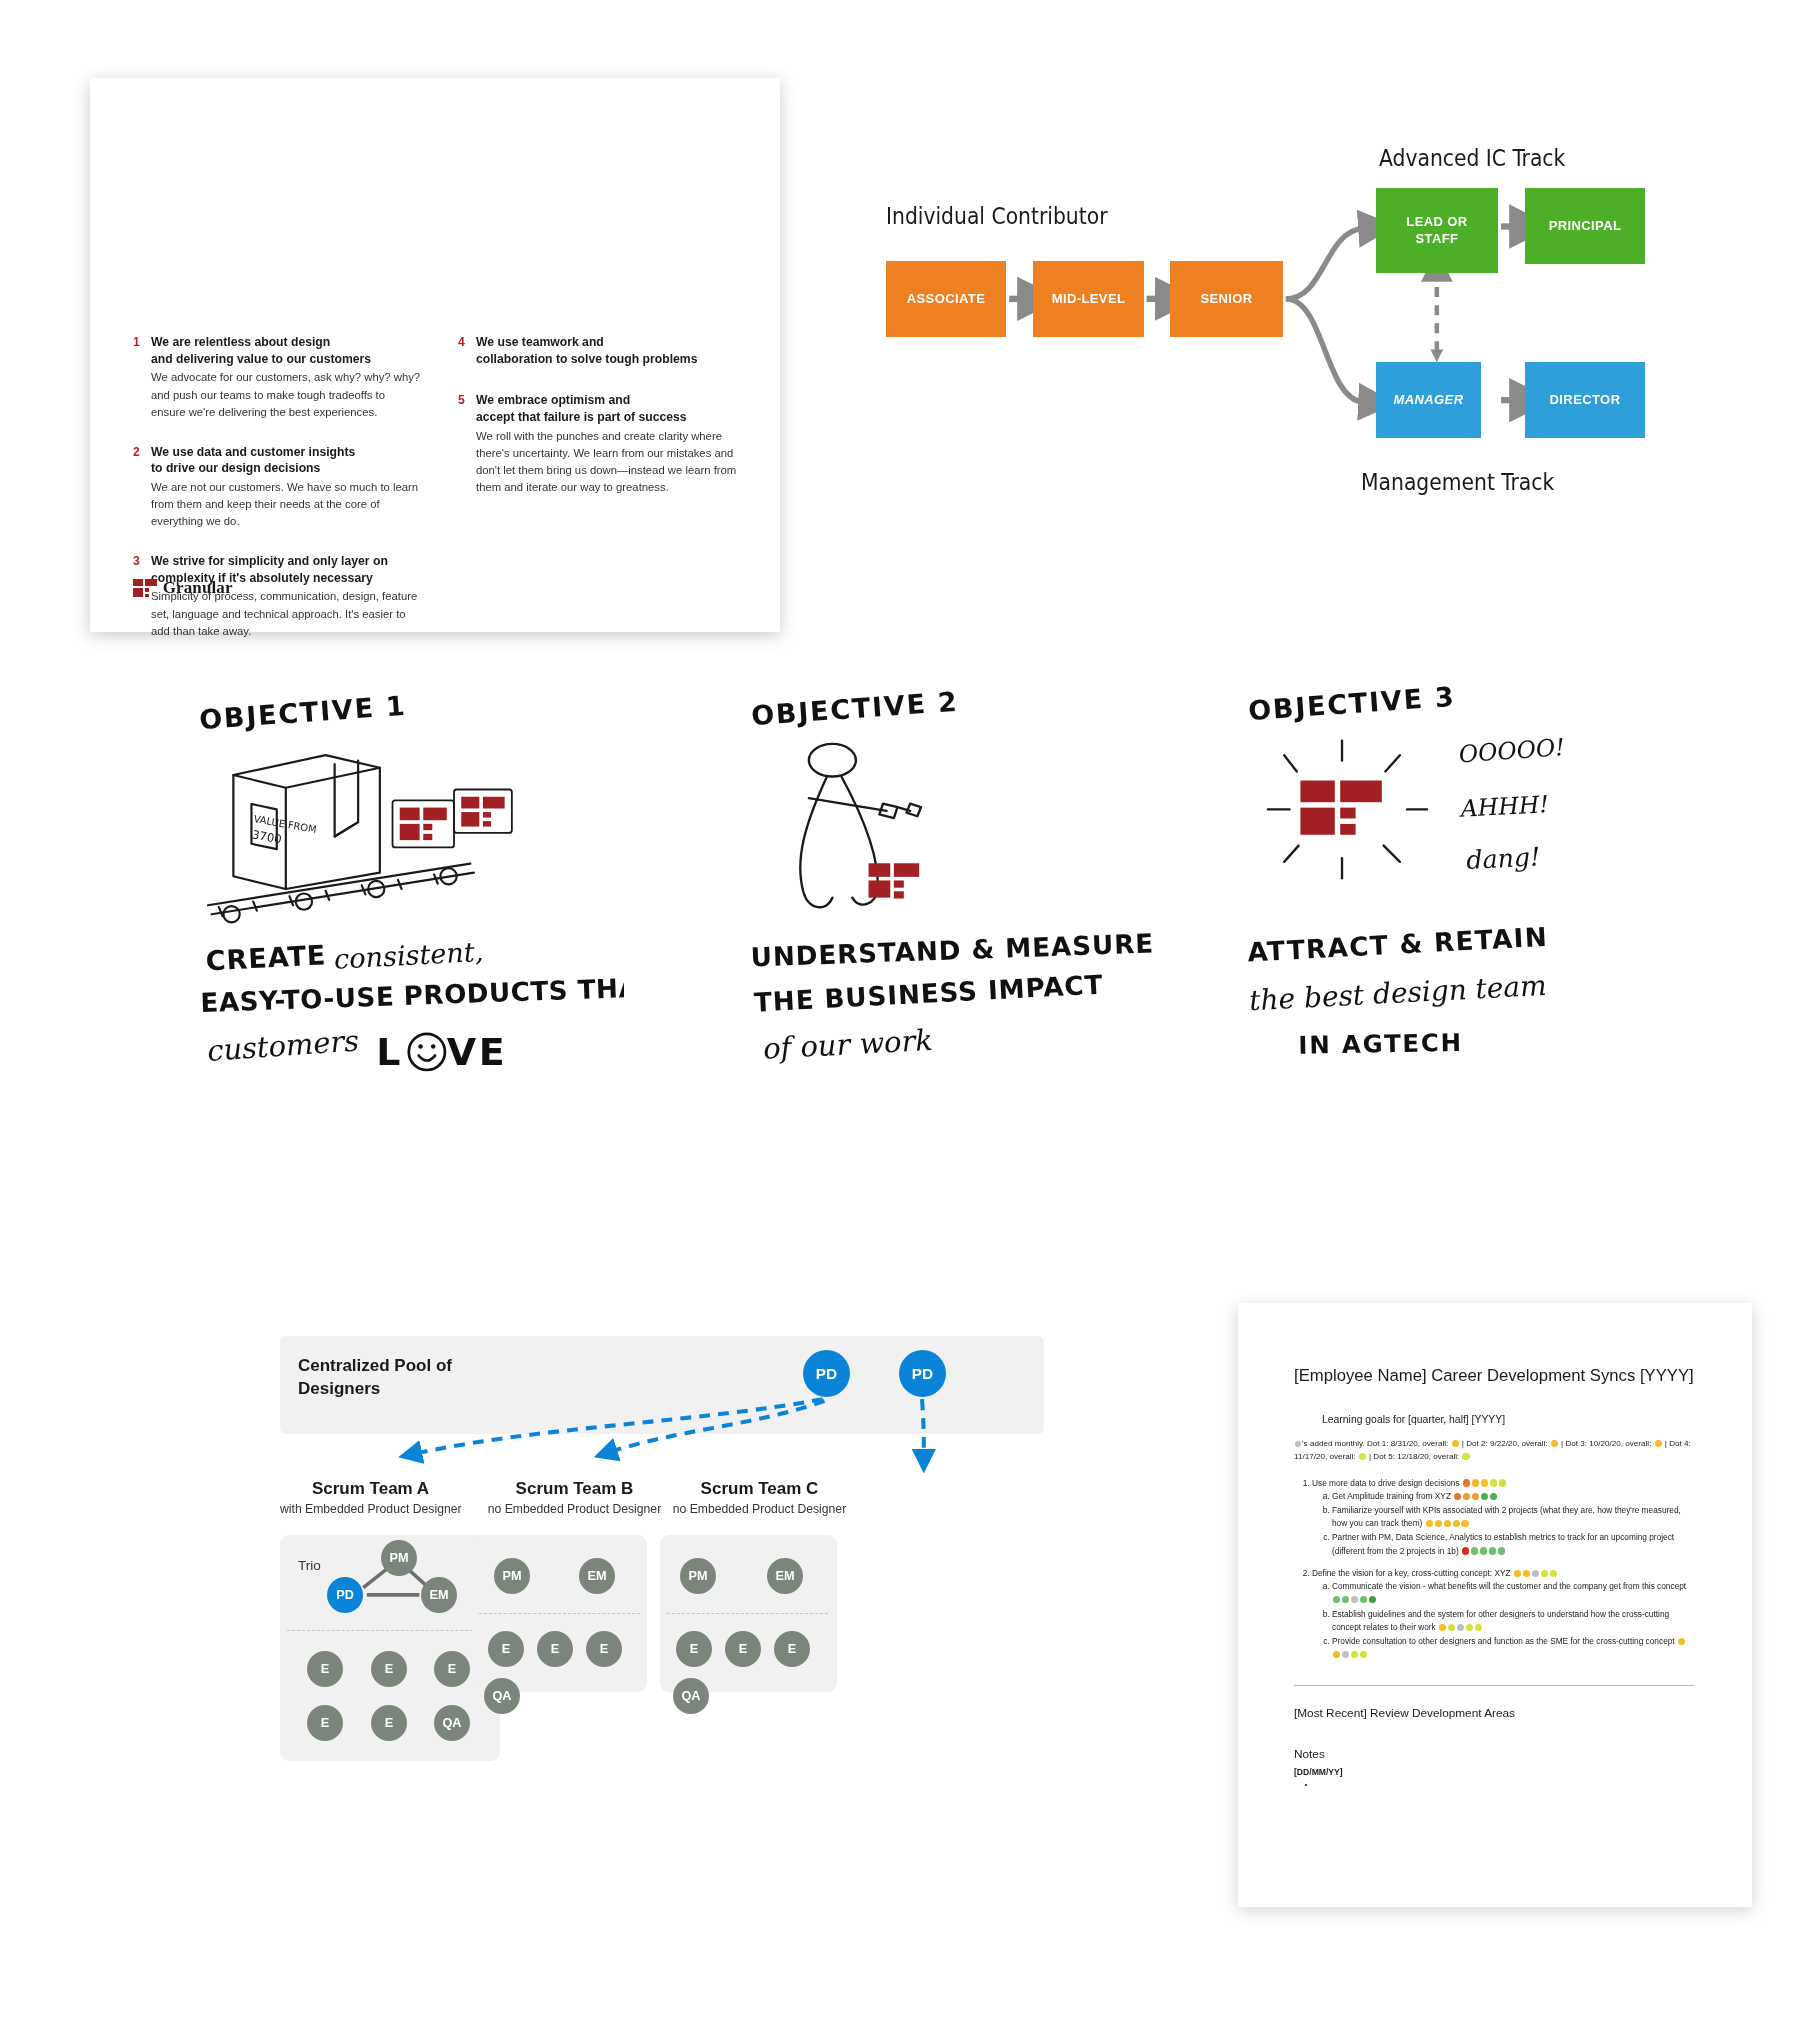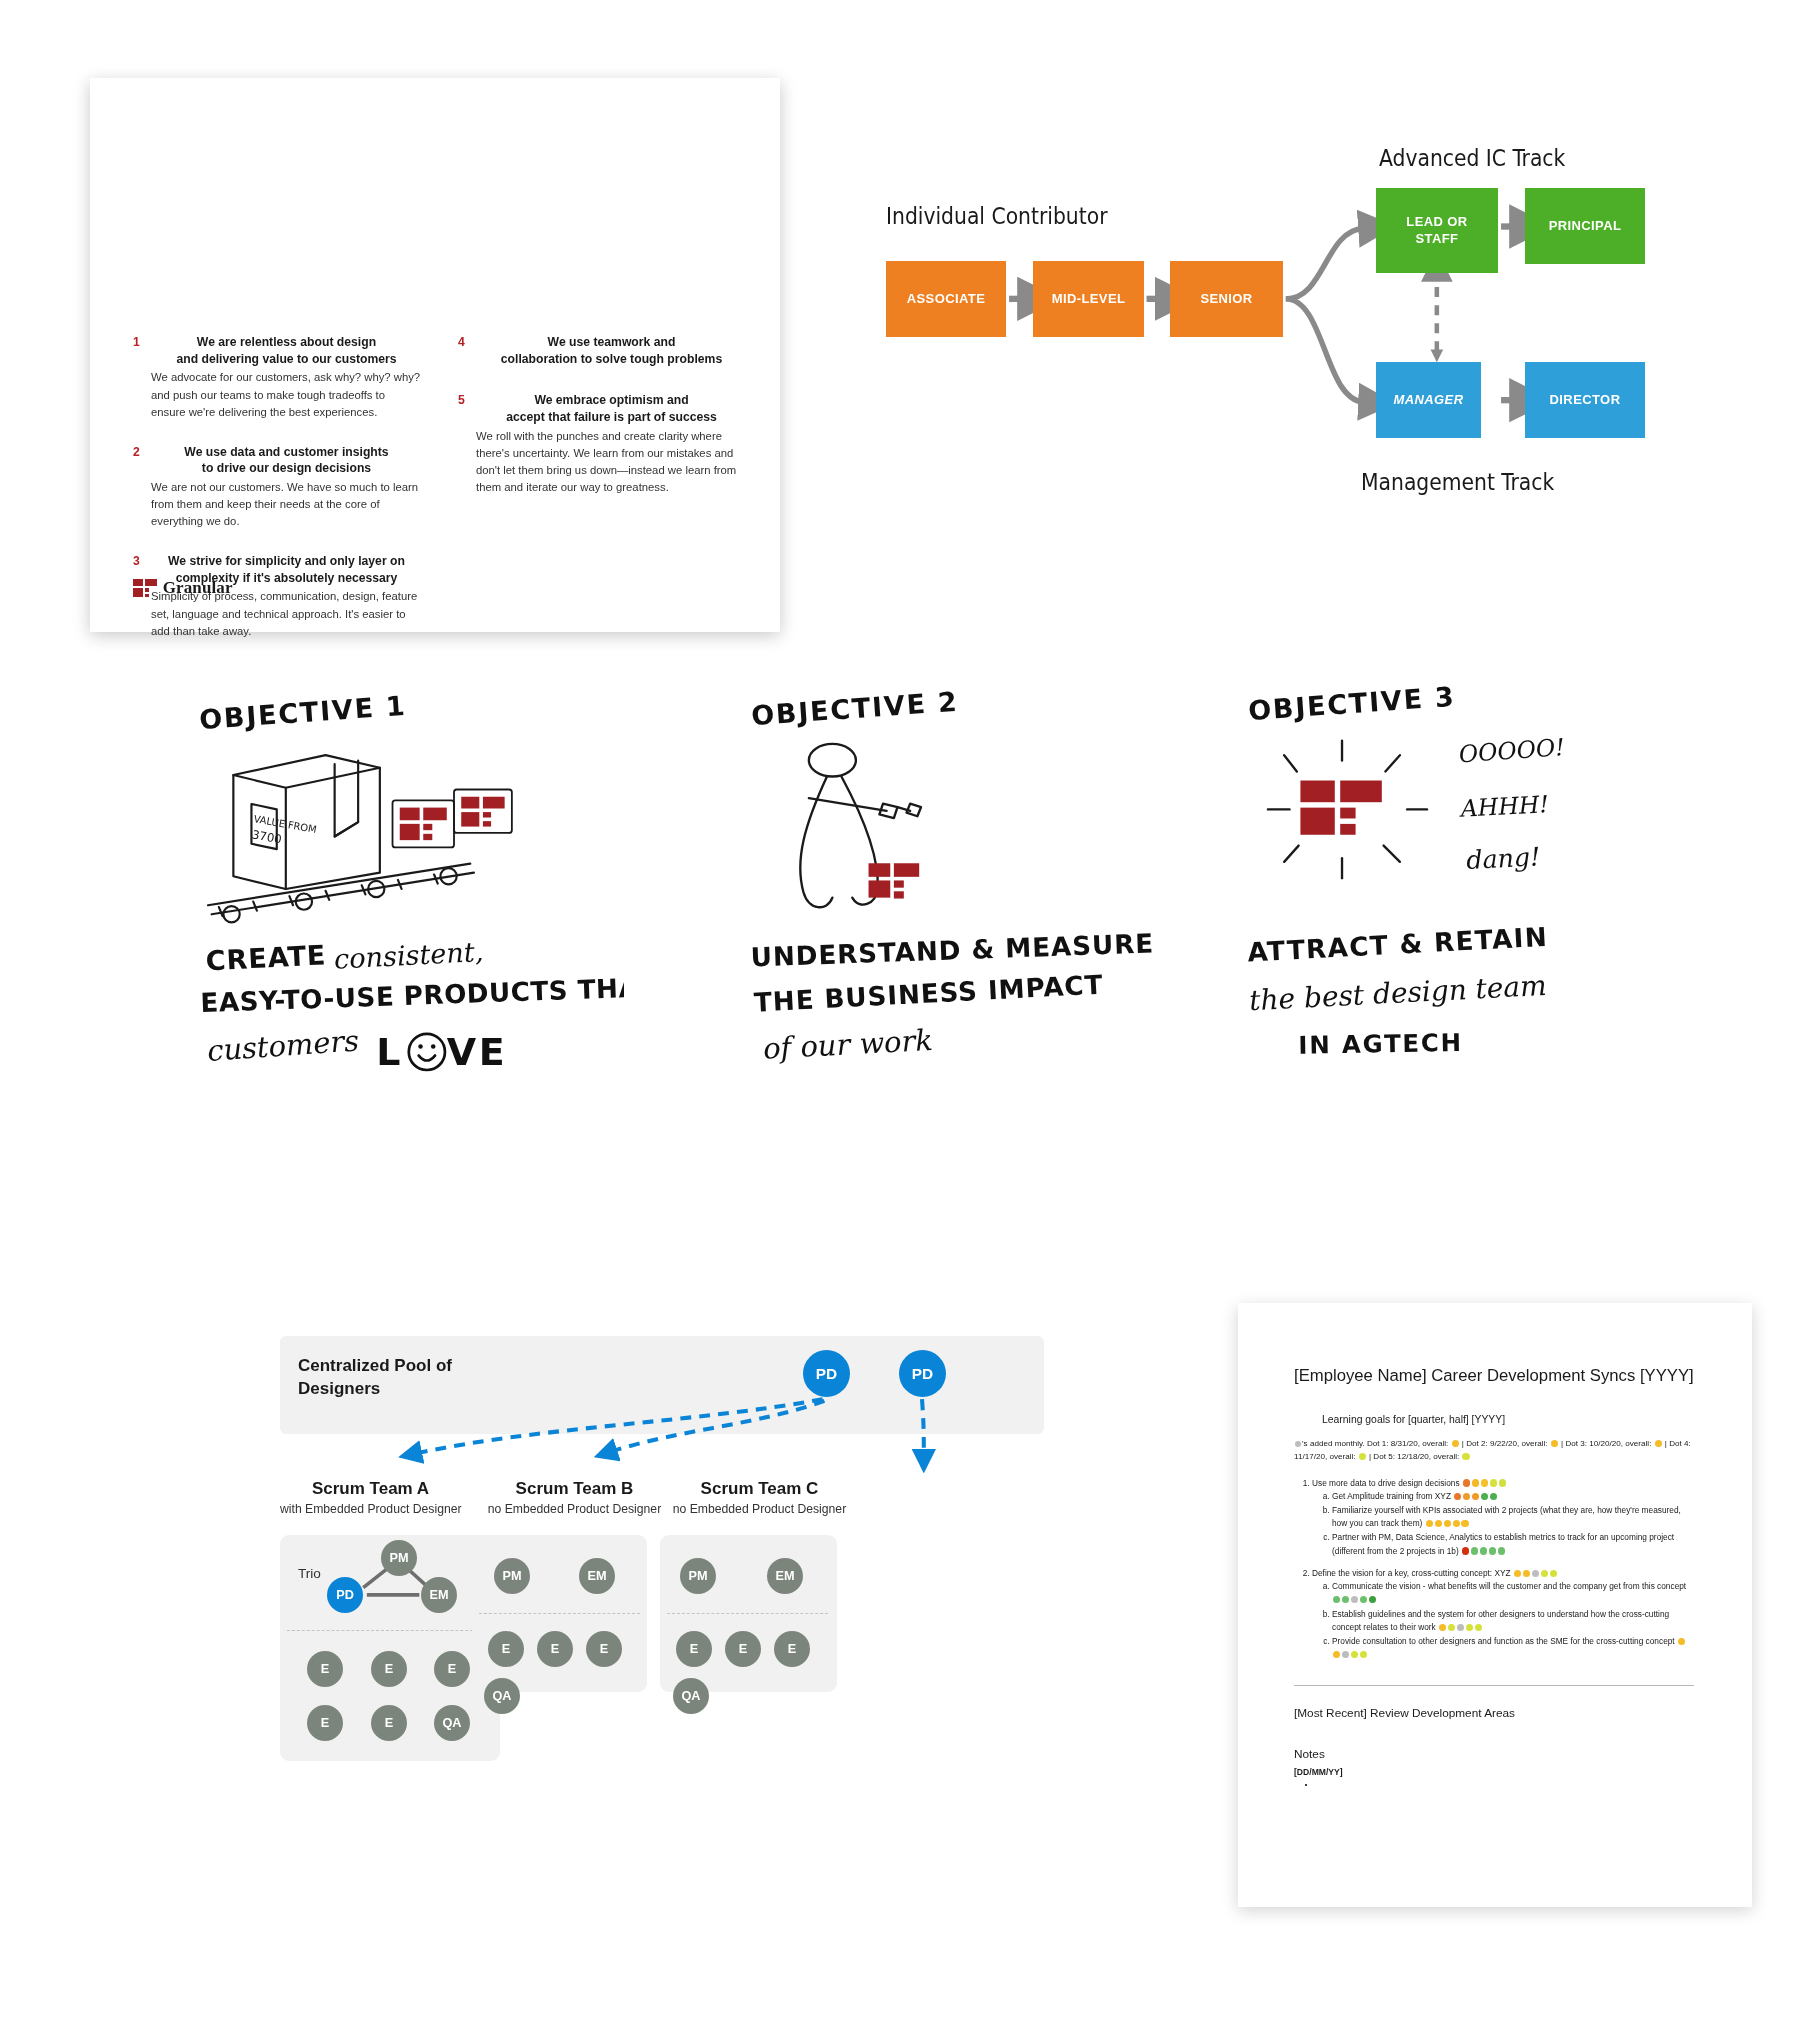--- a/index.html
+++ b/index.html
@@ -56,21 +56,20 @@
     font-weight: bold;
     line-height: 1.38;
   }
   .principle-body { flex: 1; }
   .principle-title {
     font-size: 12.2px;
     font-weight: bold;
     color: #1a1a1a;
     line-height: 1.38;
     margin-bottom: 1.8px;
-    text-align: center;
   }
   .principle-desc {
     font-size: 11.3px;
     color: #333333;
     line-height: 1.52;
   }
   #granular-logo {
     position: absolute;
     left: 43px;
     top: 500px;
@@ -243,21 +242,21 @@
   }
   .node-blue { background: #0a84d6; }
   .node-40 { width: 36px; height: 36px; }
   .divider-dash {
     position: absolute;
     border-top: 1.8px dashed #c4c4c4;
   }
   #trio-label {
     position: absolute;
     left: 27px; top: 242px;
-    font-size: 13.6px; color: #333; margin-top: 8px;
+    font-size: 13.6px; color: #333;
   }
   #trio-lines { position: absolute; left: 0; top: 0; width: 796px; height: 507px; overflow: visible; }
 
   
   #career-doc {
     position: absolute;
     left: 1238px;
     top: 1303px;
     width: 514px;
     height: 604px;

